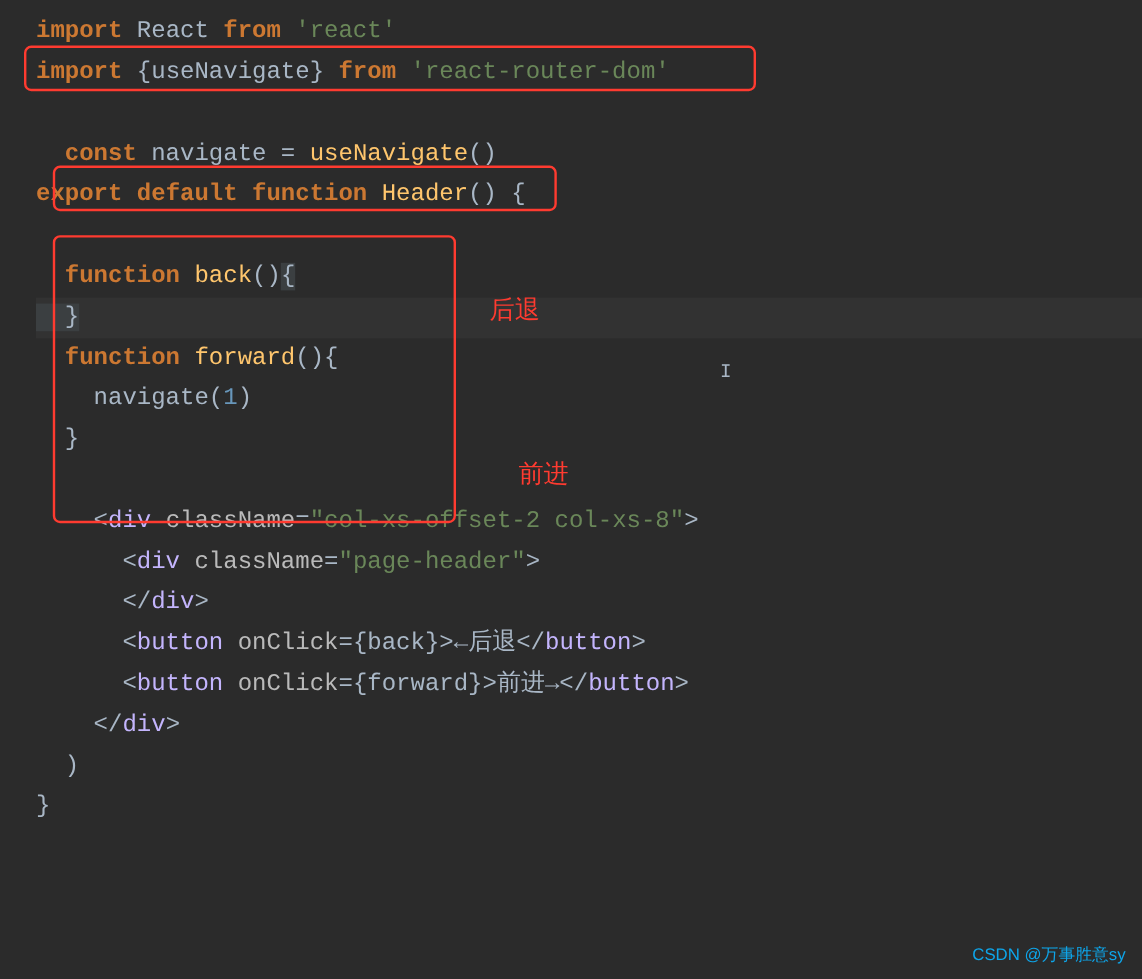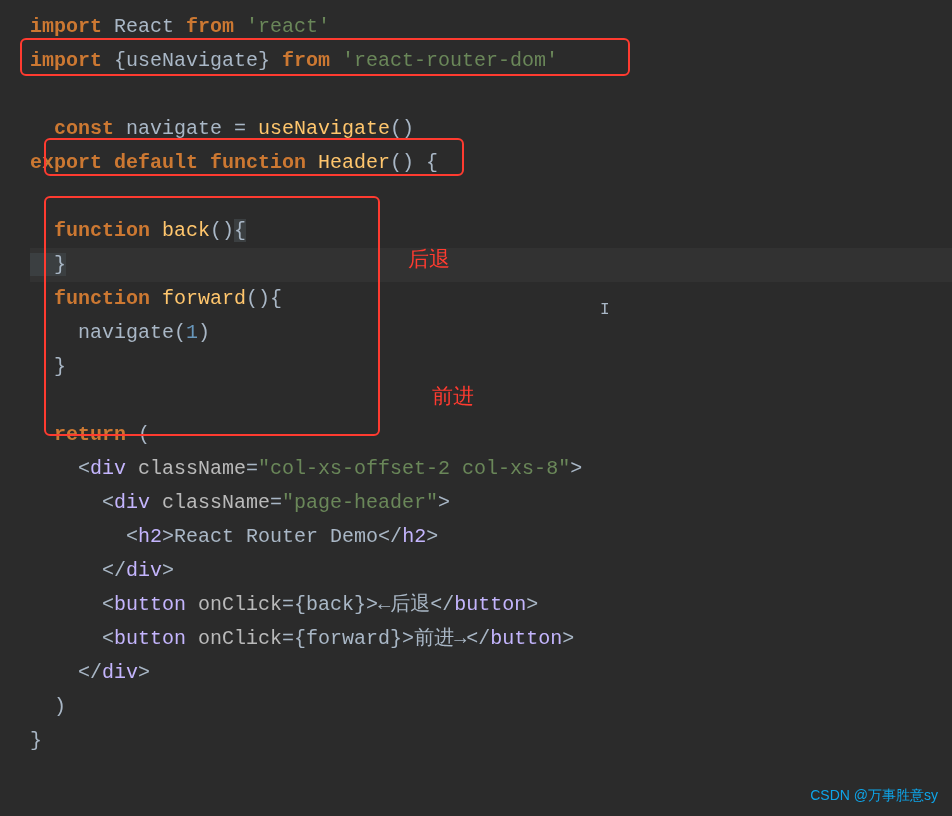--- a/index.html
+++ b/index.html
@@ -83,27 +83,25 @@
 <div class="line highlight-line"><span class="hl-sel">  }</span></div>
 
 <div class="line"><span class="kw">  function</span><span class="fn"> forward</span><span>()</span><span>{</span></div>
 
 <div class="line"><span>    navigate(</span><span class="num">1</span><span>)</span></div>
 
 <div class="line"><span>  }</span></div>
 
 <div class="line">&nbsp;</div>
 
-<div class="line"><span class="kw">  return</span><span> (</span></div>
 
 <div class="line"><span>    &lt;</span><span class="tag">div</span><span class="attr"> className</span><span>=</span><span class="str">"col-xs-offset-2 col-xs-8"</span><span>&gt;</span></div>
 
 <div class="line"><span>      &lt;</span><span class="tag">div</span><span class="attr"> className</span><span>=</span><span class="str">"page-header"</span><span>&gt;</span></div>
 
-<div class="line"><span>        &lt;</span><span class="tag">h2</span><span>&gt;</span><span class="text-jsx">React Router Demo</span><span>&lt;/</span><span class="tag">h2</span><span>&gt;</span></div>
 
 <div class="line"><span>      &lt;/</span><span class="tag">div</span><span>&gt;</span></div>
 
 <div class="line"><span>      &lt;</span><span class="tag">button</span><span class="attr"> onClick</span><span>=</span><span>{</span><span>back</span><span>}</span><span>&gt;</span><span class="text-jsx">←后退</span><span>&lt;/</span><span class="tag">button</span><span>&gt;</span></div>
 
 <div class="line"><span>      &lt;</span><span class="tag">button</span><span class="attr"> onClick</span><span>=</span><span>{</span><span>forward</span><span>}</span><span>&gt;</span><span class="text-jsx">前进→</span><span>&lt;/</span><span class="tag">button</span><span>&gt;</span></div>
 
 <div class="line"><span>    &lt;/</span><span class="tag">div</span><span>&gt;</span></div>
 
 <div class="line"><span>  )</span></div>

